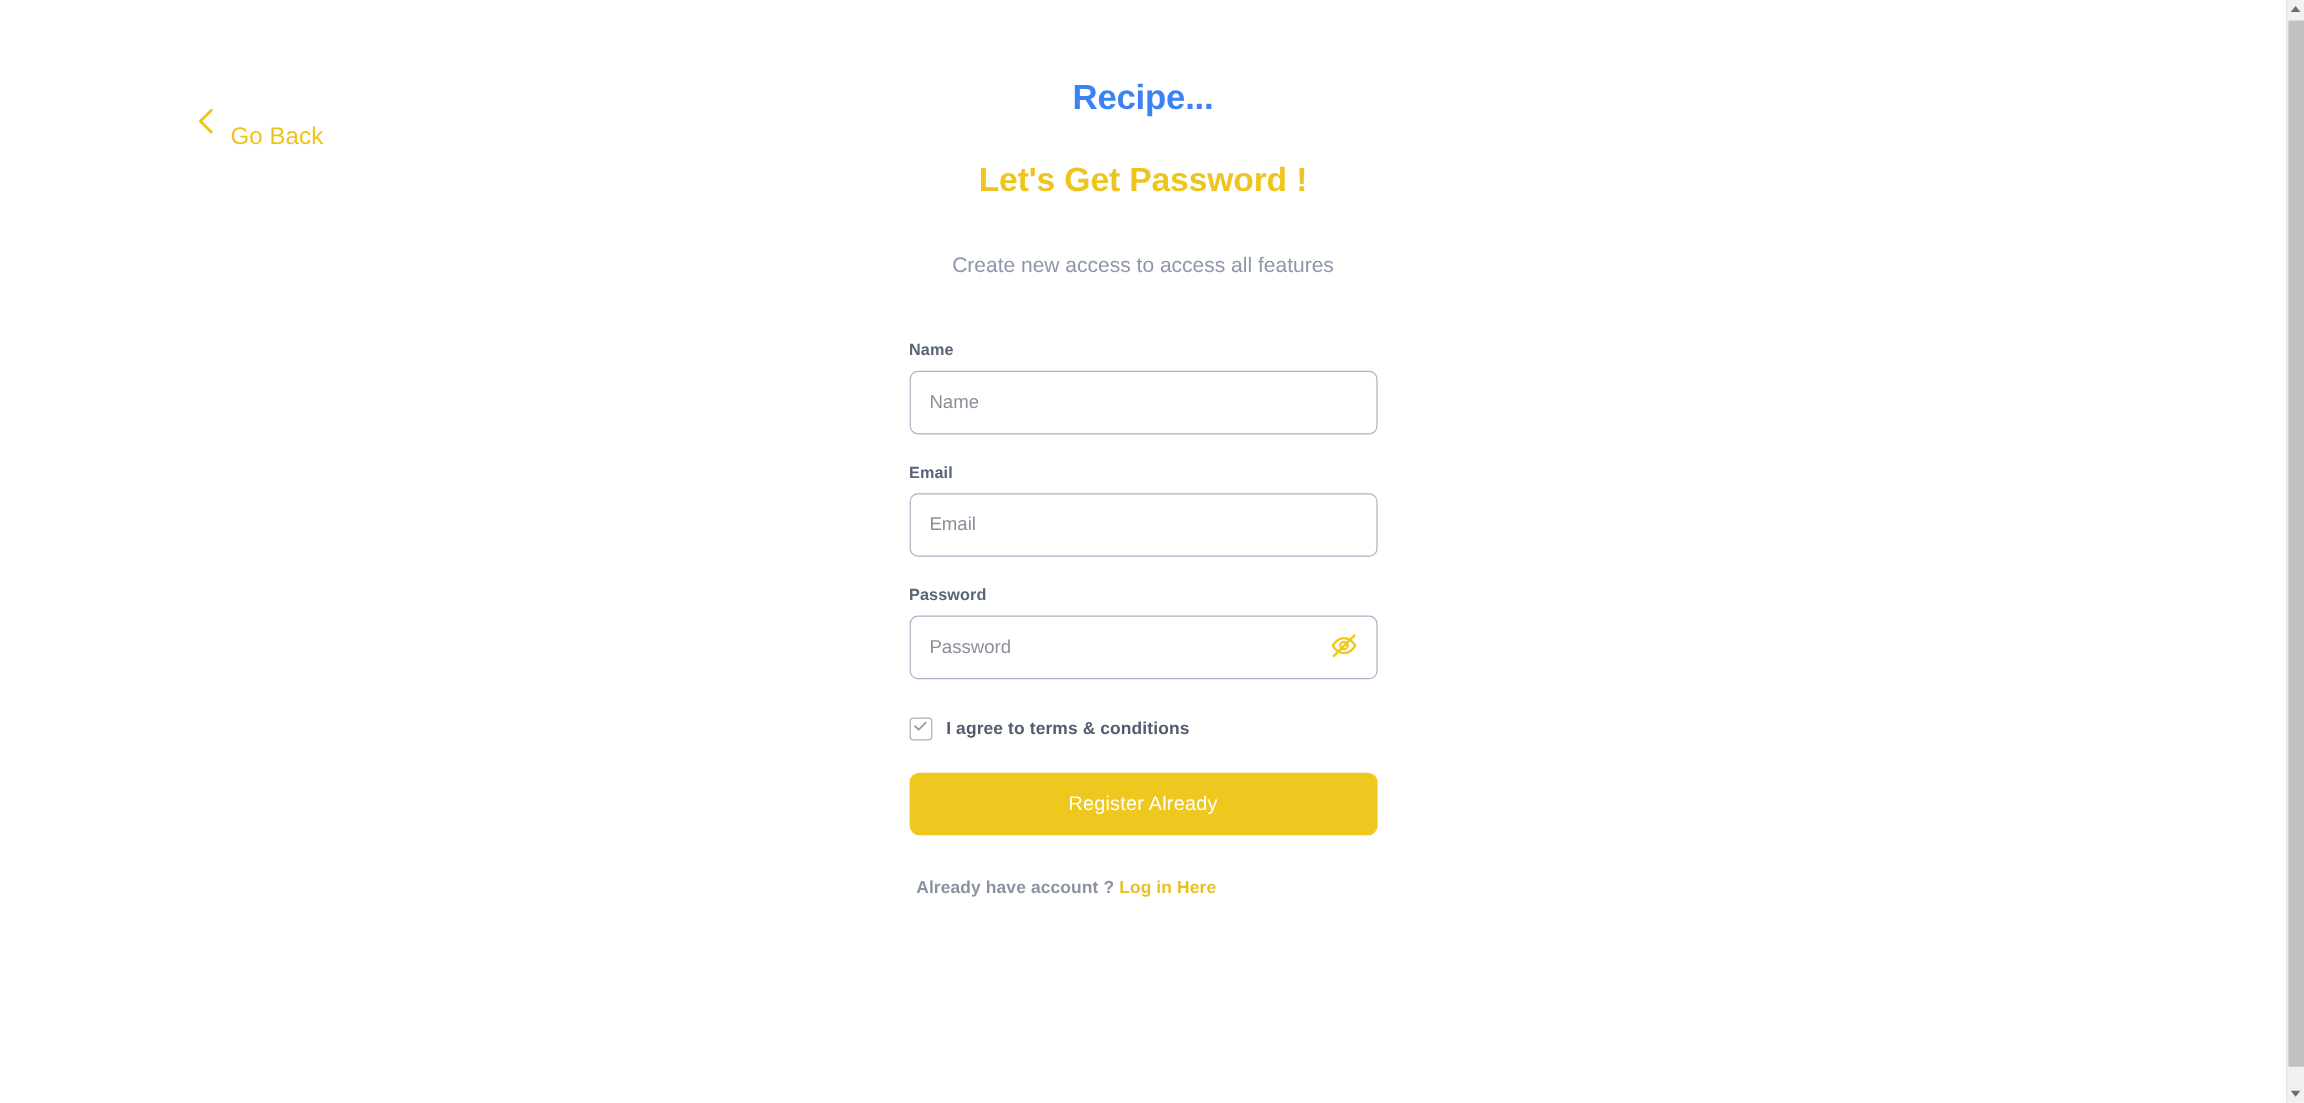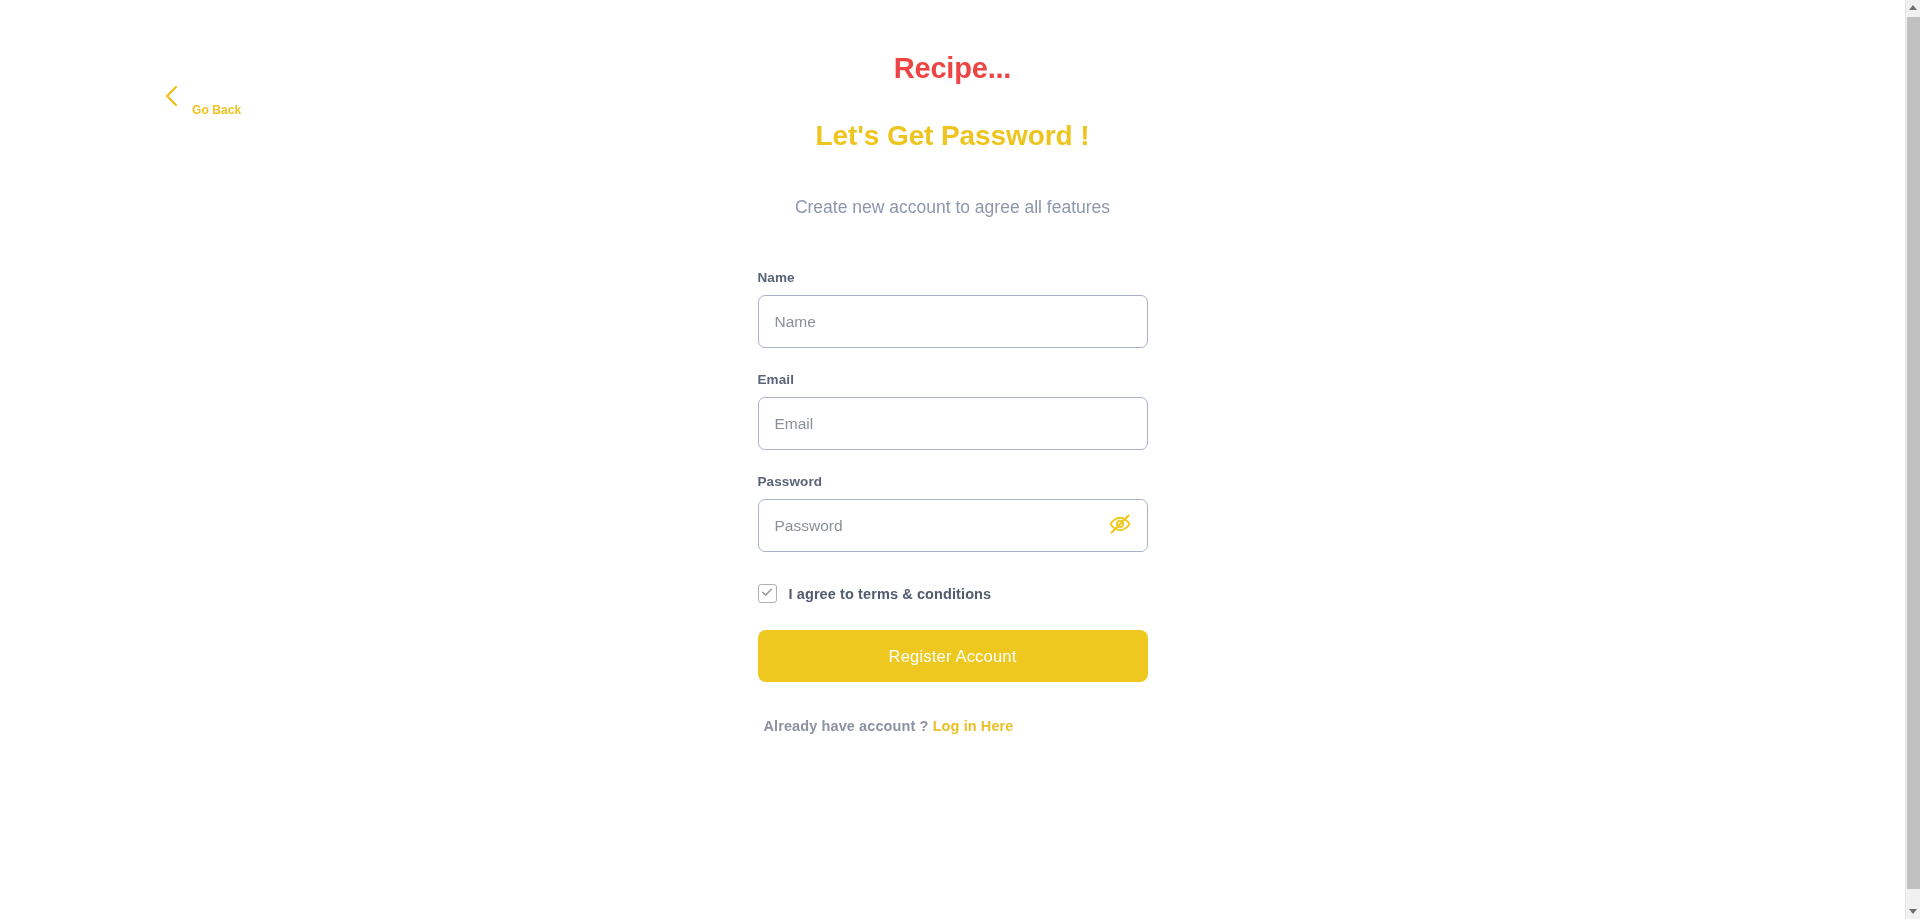--- a/index.html
+++ b/index.html
@@ -36,43 +36,43 @@
     cursor: pointer;
     user-select: none;
   }
   #go-back .chev {
     width: 22px;
     height: 28px;
     display: block;
     flex: 0 0 auto;
   }
   #go-back .label {
-    font-size: 12px;
-    font-weight: 700;
+    font-size: 20px;
+    font-weight: 400;
     color: #eec31e;
     letter-spacing: .1px;
     margin-top: 28px;
   }
 
   
   #center {
     position: absolute;
     left: 0;
     top: 0;
     width: 1905px;
     display: flex;
     flex-direction: column;
     align-items: center;
   }
 
   #app-title {
-    margin-top: 54px;
+    margin-top: 68px;
     font-size: 29px;
     font-weight: 700;
-    color: #ef4444;
+    color: #3b82f6;
     letter-spacing: -0.2px;
     line-height: 1;
   }
 
   #headline {
     margin-top: 39px;
     font-size: 28px;
     font-weight: 700;
     color: #edc51e;
     letter-spacing: -0.1px;
@@ -263,21 +263,21 @@
     </span>
     <span class="label">Go Back</span>
   </div>
 
   <div id="center">
 
     <div id="app-title">Recipe...</div>
 
     <h1 id="headline">Let's Get Password !</h1>
 
-    <div id="subtitle">Create new account to agree all features</div>
+    <div id="subtitle">Create new access to access all features</div>
 
     <form id="form">
 
       <div class="field">
         <label class="field-label">Name</label>
         <div class="input-wrap">
           <input type="text" placeholder="Name" style="">
         </div>
       </div>
 
@@ -309,21 +309,21 @@
         <div id="terms-checkbox">
           <span>
             <svg width="14" height="14" viewBox="0 0 14 14" fill="none" xmlns="http://www.w3.org/2000/svg">
               <path d="M2.6 7.2 5.6 10.1 11.4 4.2" stroke="#9a9a9a" stroke-width="1.5" stroke-linecap="round" stroke-linejoin="round"></path>
             </svg>
           </span>
         </div>
         <span id="terms-label">I agree to terms &amp; conditions</span>
       </div>
 
-      <button id="register-button" type="button">Register Account</button>
+      <button id="register-button" type="button">Register Already</button>
 
       <div id="login-row">
         <span>Already have account ?</span>
         <span id="login-link">Log in Here</span>
       </div>
 
     </form>
   </div>
 </div>
 

